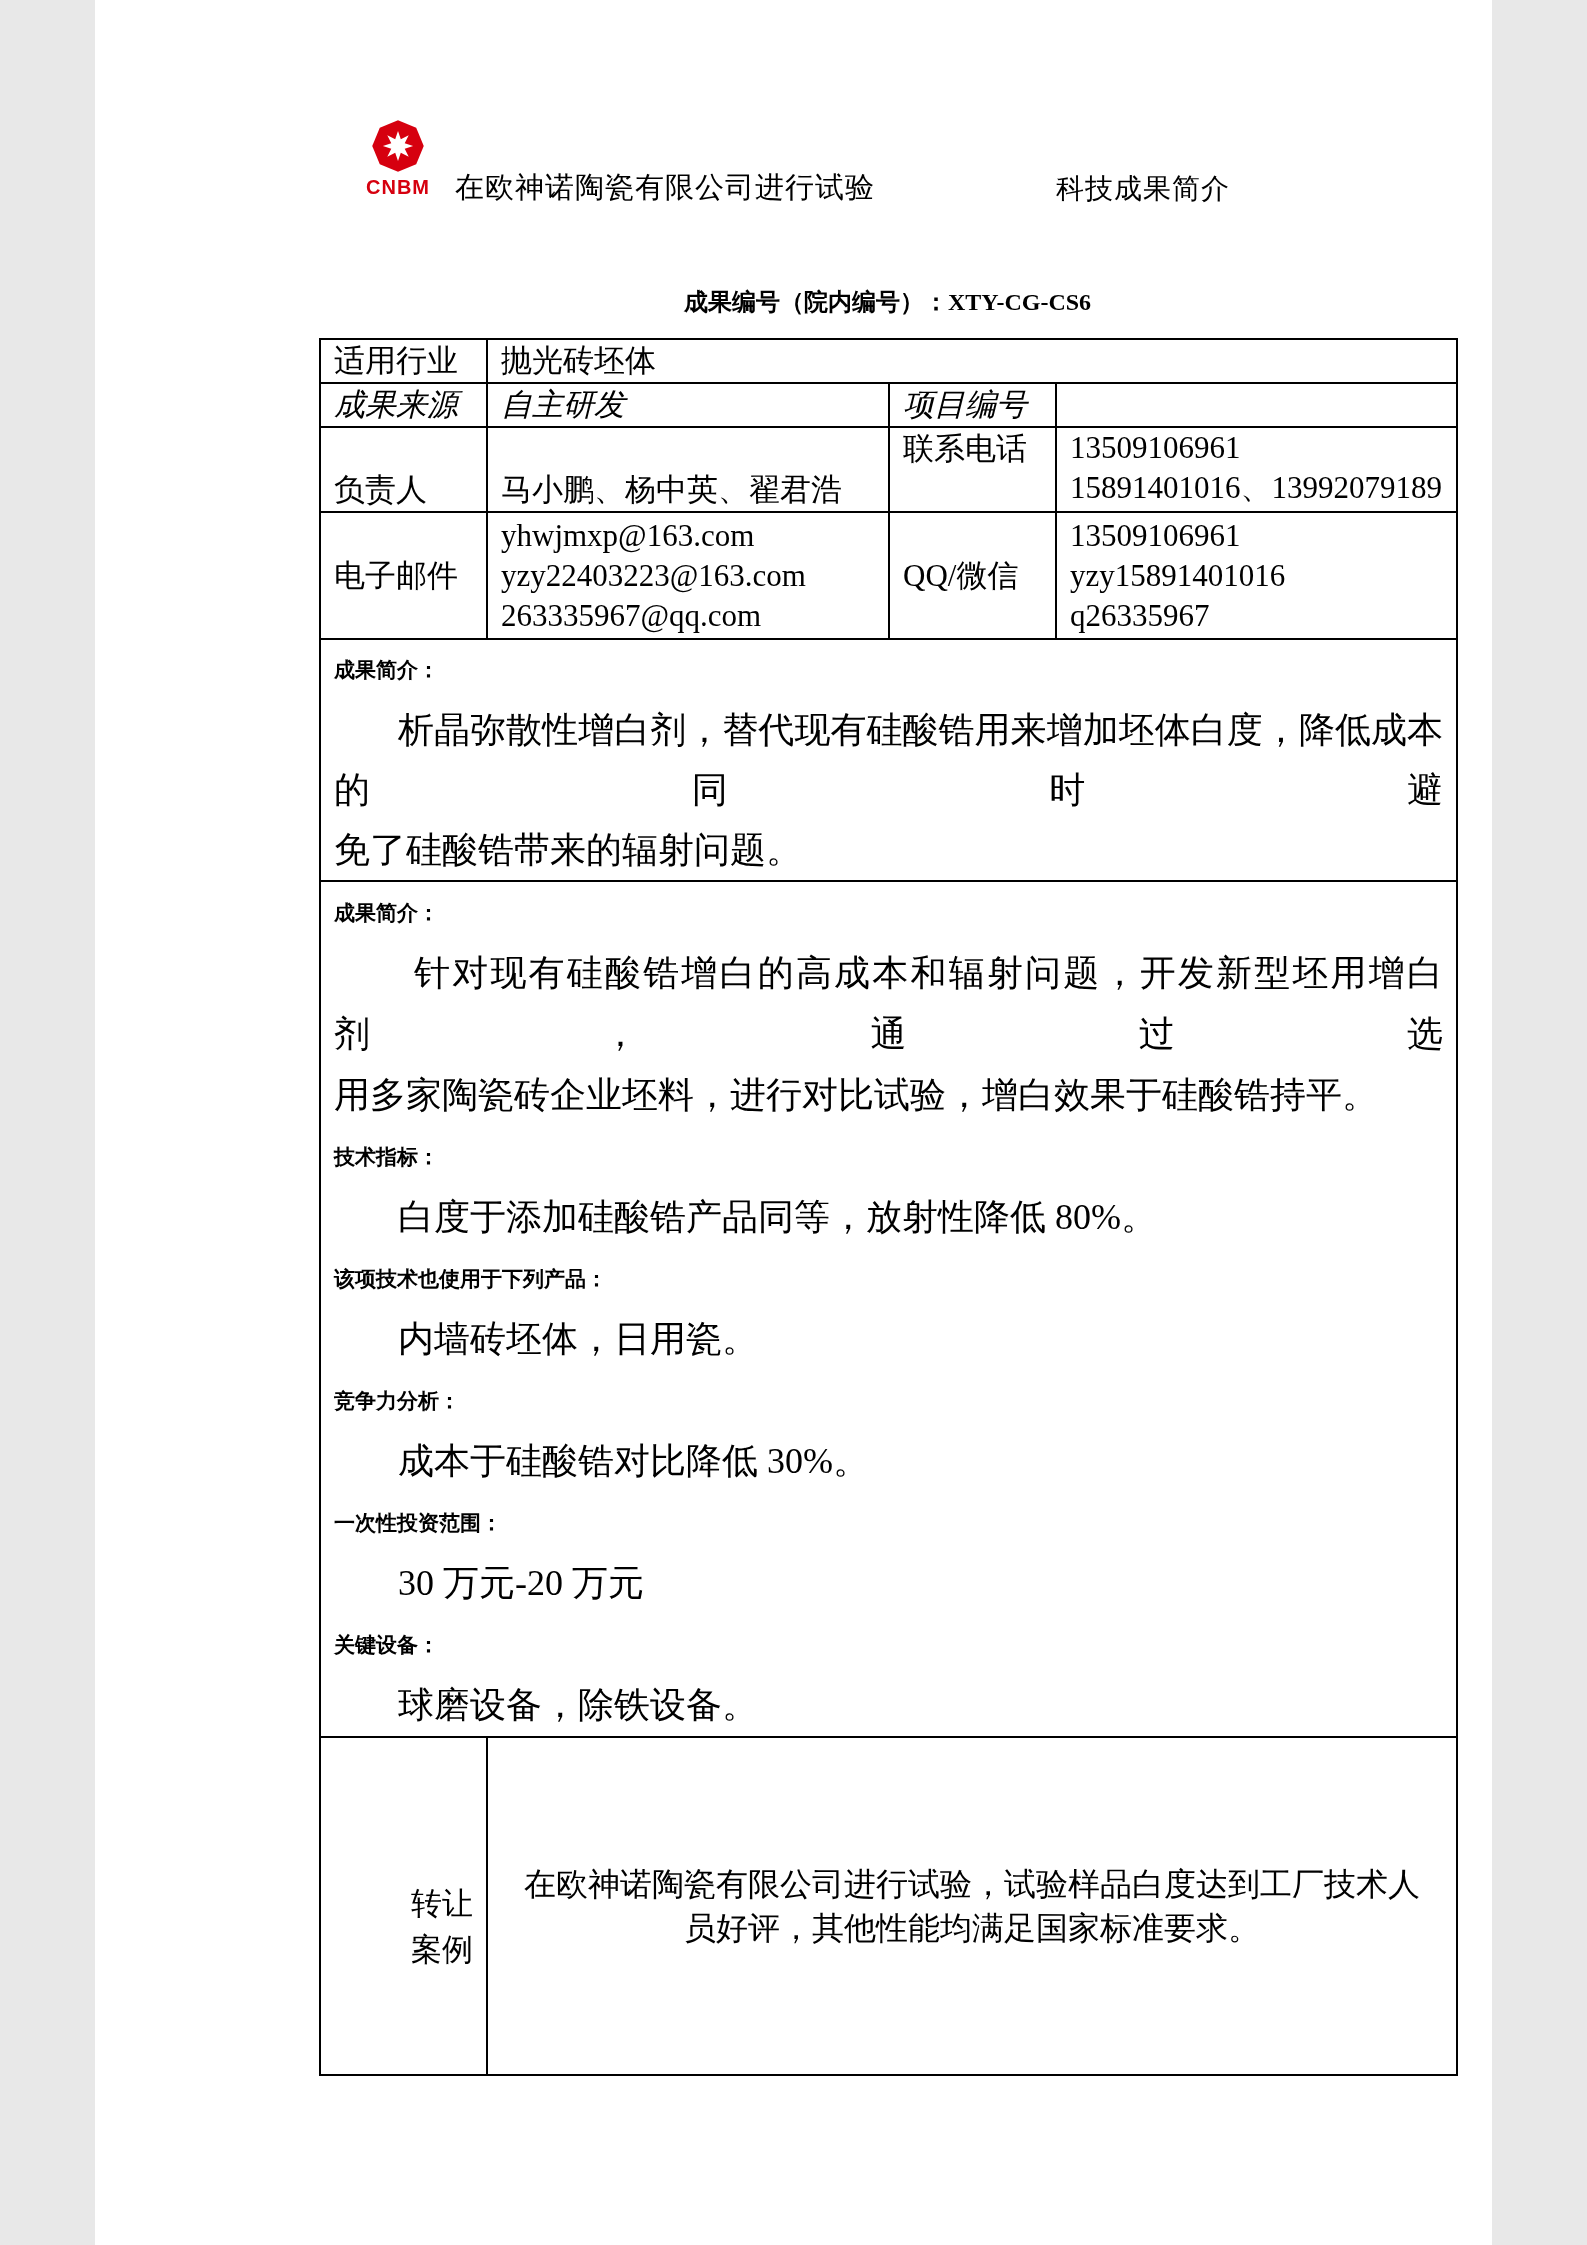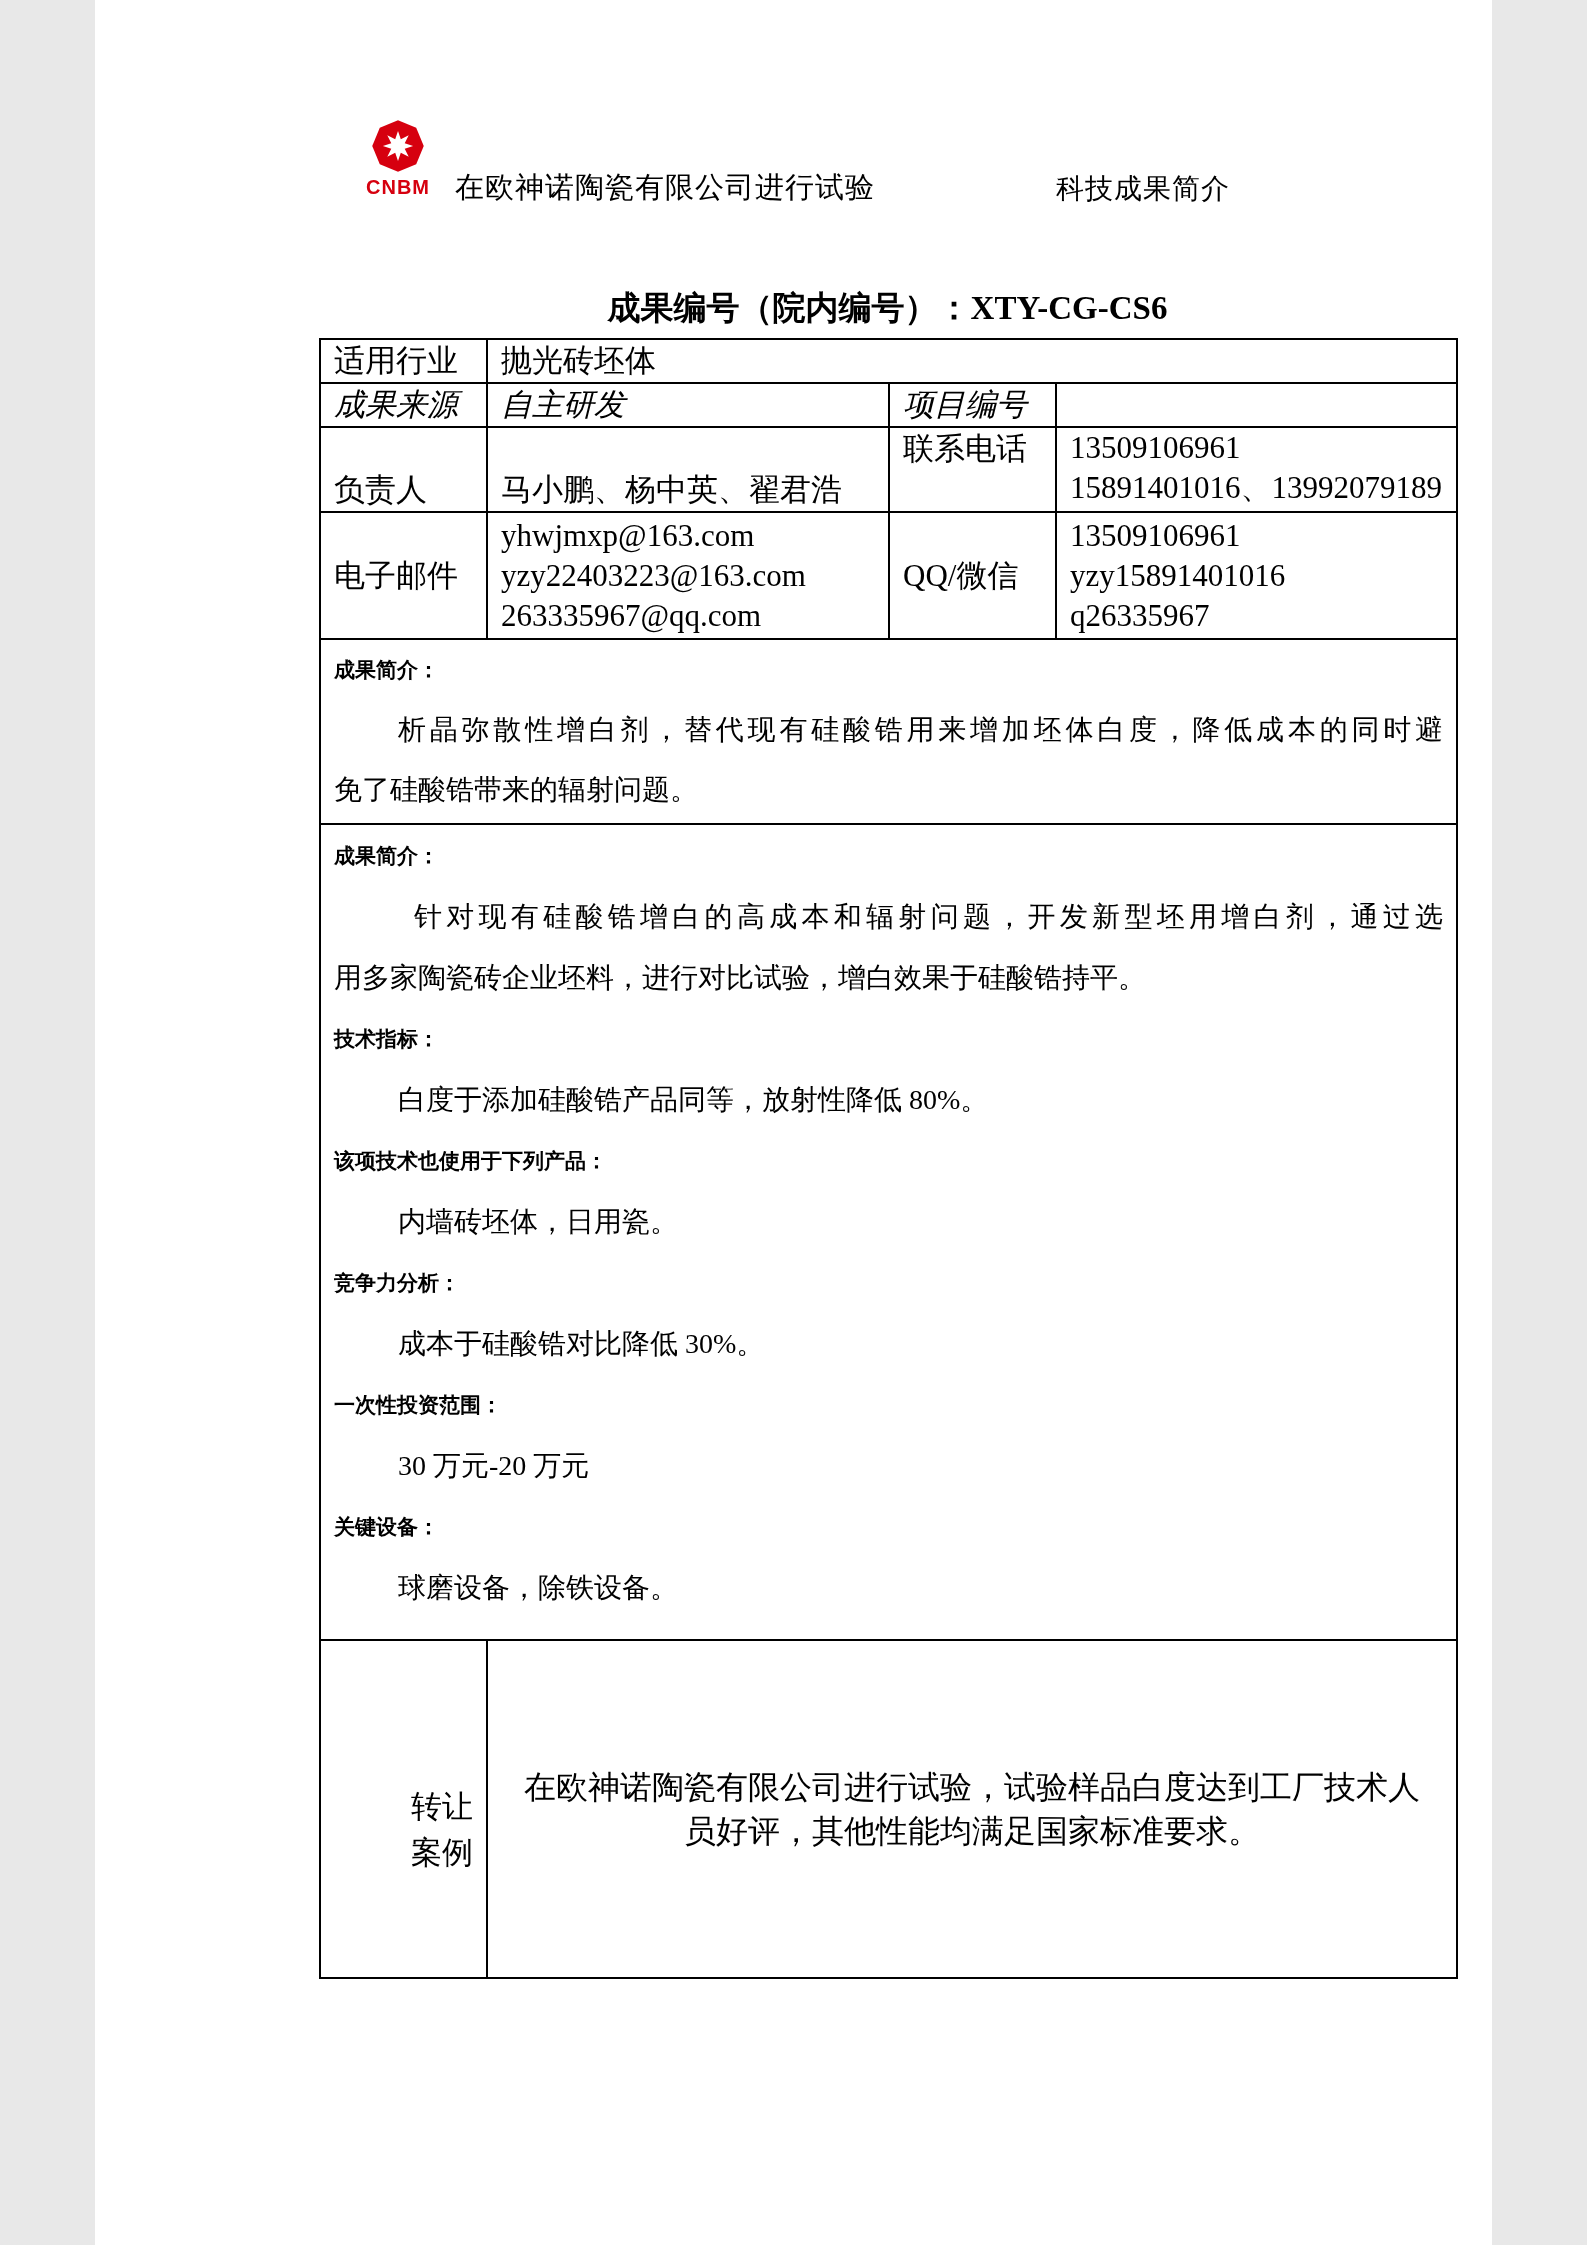--- a/index.html
+++ b/index.html
@@ -19,21 +19,21 @@
     position:absolute; left:360px; top:168px; font-size:29px;
     font-family:"Liberation Sans","DejaVu Sans",sans-serif; letter-spacing:1px;
   }
   .doc-type {
     position:absolute; right:262px; top:170px; font-size:28px;
     font-family:"Liberation Sans","DejaVu Sans",sans-serif; letter-spacing:1px;
   }
   
   .doc-title {
     position:absolute; left:224px; top:286px; width:1137px; margin:0;
-    text-align:center; font-size:33px; font-weight:bold;
+    text-align:center; font-size:24px; font-weight:bold;
     font-family:"Liberation Serif","DejaVu Serif",serif;
   }
   
   table.form {
     position:absolute; left:224px; top:338px; width:1137px;
     border-collapse:collapse; table-layout:fixed; font-size:31px;
   }
   table.form td { border:2px solid #000; padding:0 13px; overflow:hidden; }
   tr.r-name   { height:45px; }
   tr.r-ind    { height:44px; }
@@ -48,21 +48,21 @@
   .mline { line-height:40px; white-space:nowrap; }
   td.mailcell { vertical-align:middle; }
   
   td.sec1 { vertical-align:top; padding:2px 13px; }
   td.sec2 { vertical-align:top; padding:6px 13px; }
   .sec-heading {
     font-family:"Liberation Sans","DejaVu Sans",sans-serif;
     font-weight:bold; font-size:21px; line-height:60px;
   }
   td.sec2 .sec-heading, td.sec2 .para-line, td.sec2 .para-single { line-height:61px; }
-  .para-line, .para-single { font-size:28px; line-height:60px; }
+  .para-line, .para-single { font-size:36px; line-height:60px; }
   .para-first { text-align:justify; text-align-last:justify; text-indent:64px; }
   .para-first.indent3 { text-indent:80px; }
   .para-single { text-indent:64px; }
   
   td.transfer-label { text-align:center; vertical-align:middle; }
   td.transfer-label .tl-line { line-height:46px; }
   td.transfer-label .tl-wrap { padding-top:42px;text-align:right; }
   td.transfer-text { vertical-align:middle; text-align:center; padding-top:90px; }
   td.transfer-text .tt-line { font-size:32px; line-height:44px; }
 </style>

